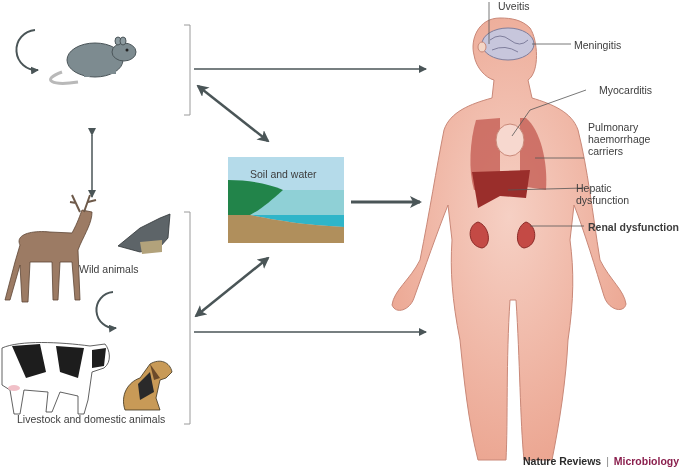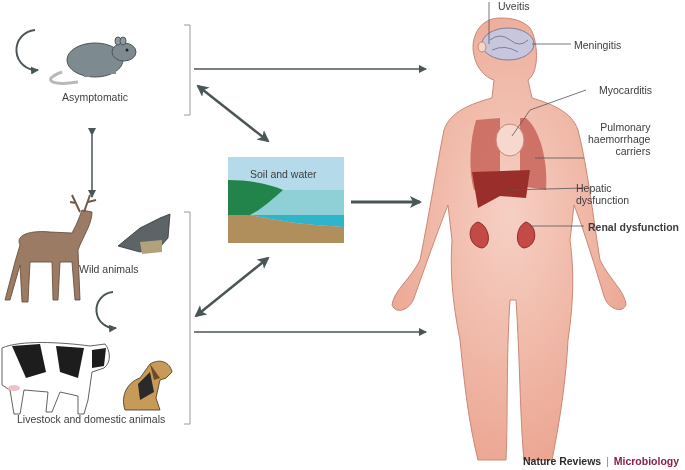--- a/index.html
+++ b/index.html
@@ -106,30 +106,29 @@
     <line x1="532" y1="44" x2="571" y2="44"></line>
     <line x1="512" y1="136" x2="530" y2="110"></line>
       <line x1="530" y1="110" x2="586" y2="90"></line>
     <line x1="535" y1="158" x2="584" y2="158"></line>
     <line x1="508" y1="190" x2="584" y2="188"></line>
     <line x1="530" y1="226" x2="584" y2="226"></line>
   </g>
 </svg>
 
 <div class="lbl ctr" style="left:40px;top:91px;width:110px;">
-  <div>Asymptomatic</div>
 </div>
 <div class="lbl" style="left:79px;top:263px;">Wild animals</div>
 <div class="lbl" style="left:17px;top:413px;">Livestock and domestic animals</div>
 <div class="lbl" style="left:250px;top:168px;">Soil and water</div>
 
 <div class="lbl" style="left:474px;top:0px;margin-left:24px;">Uveitis</div>
 <div class="lbl" style="left:574px;top:39px;text-align:right;">Meningitis</div>
 <div class="lbl" style="left:581px;top:84px;margin-left:18px;">Myocarditis</div>
-<div class="lbl" style="left:588px;top:121px;text-align:right;">
+<div class="lbl" style="left:588px;top:121px;">
   <div>Pulmonary</div>
   <div>haemorrhage</div>
   <div>carriers</div>
 </div>
 <div class="lbl" style="left:576px;top:182px;">
   <div>Hepatic</div>
   <div>dysfunction</div>
 </div>
 <div class="lbl" style="left:588px;top:221px;font-weight:bold;">Renal dysfunction</div>
 

